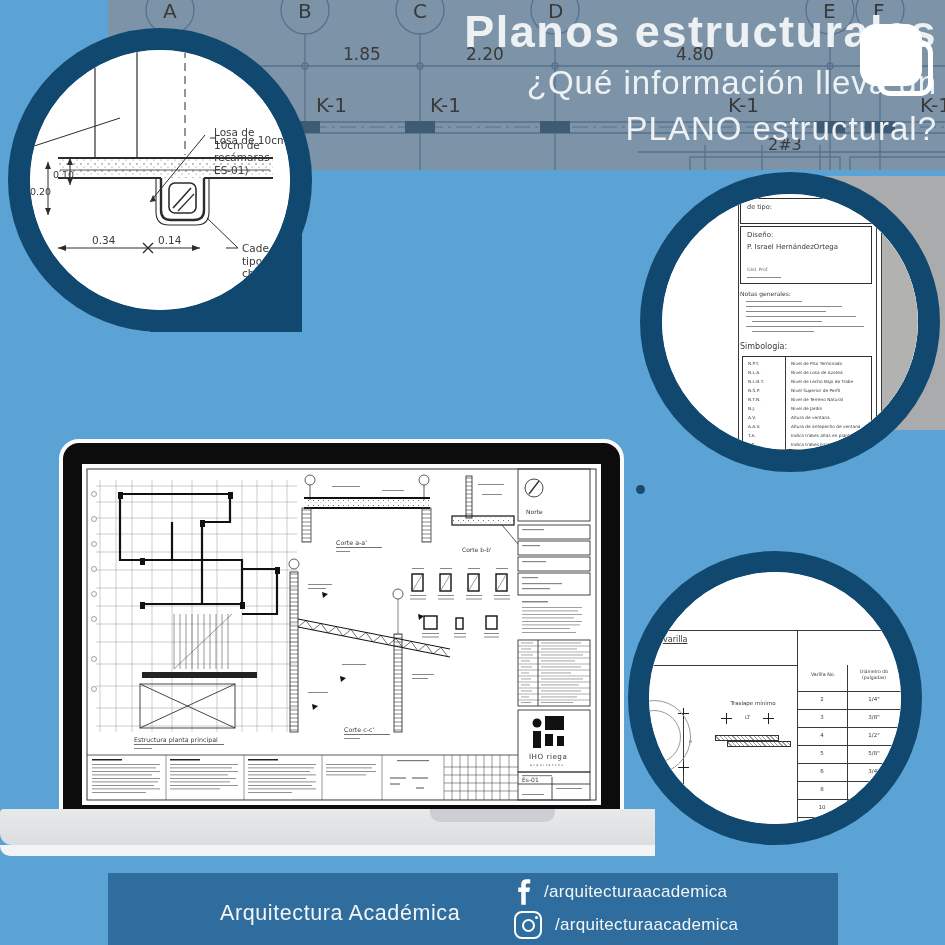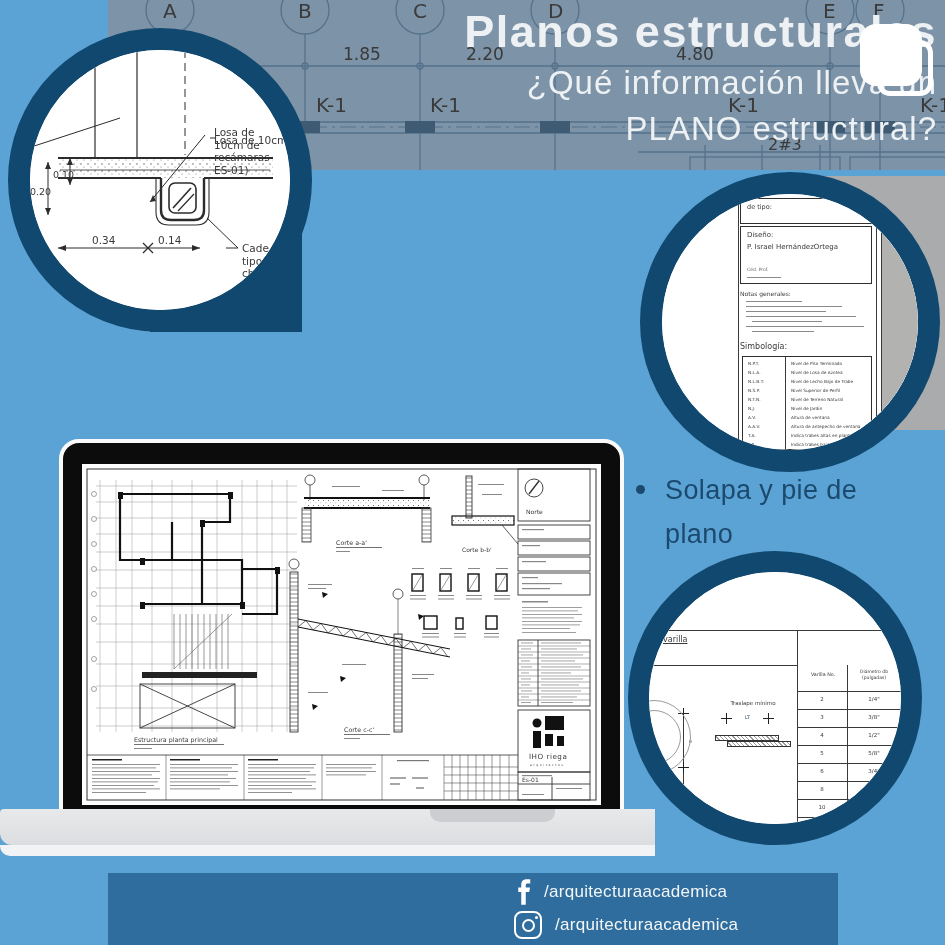--- a/index.html
+++ b/index.html
@@ -250,21 +250,20 @@
         <div class="dtext" style="left:5px;top:76px;font-size:4.3px;">T.A.</div>
         <div class="dtext" style="left:48px;top:76px;font-size:4.3px;">Indica trabes altas en planta</div>
         <div class="dtext" style="left:5px;top:85px;font-size:4.3px;">T.B.</div>
         <div class="dtext" style="left:48px;top:85px;font-size:4.3px;">Indica trabes bajas en planta</div>
       </div>
     </div>
   </div>
 
   <div class="bullet" style="left:636px;top:468px;width:280px;">
     <div class="dot"></div>
-    <div style="width:225px;">Solapa y pie de plano</div>
   </div>
 
   <div class="lap-bezel"></div>
   <div class="lap-screen">
     <svg width="519" height="341" viewBox="0 0 519 341">
       <defs>
         <pattern id="speck2" width="5" height="5" patternUnits="userSpaceOnUse">
           <circle cx="1.5" cy="1.5" r="0.5" fill="#444"></circle>
             <circle cx="3.8" cy="3.8" r="0.4" fill="#666"></circle>
         </pattern>
@@ -641,20 +640,21 @@
       <div class="plus" style="left:29px;top:136px;"></div>
       <div class="plus" style="left:29px;top:190px;"></div>
       <div class="dtext" style="left:40px;top:166px;font-size:5px;">e</div>
       <div class="arc" style="left:-22px;top:138px;width:52px;height:52px;"></div>
       <div class="arc" style="left:-32px;top:128px;width:72px;height:72px;"></div>
     </div>
   </div>
 
 
   <div class="footer">
+    <div class="brand">Arquitectura Académica</div>
     <div class="soc fb-row">
       <svg width="15" height="28" viewBox="0 0 20 36">
         <path d="M13 12V9c0-1.6.9-2.4 2.6-2.4H19V1h-5c-4.6 0-7 2.8-7 7.2V12H3v6h4v17h6V18h4.6l1.2-6H13z" fill="#fff"></path>
       </svg>
       <span>/arquitecturaacademica</span>
     </div>
     <div class="soc ig-row">
       <div class="ig-icon"></div>
       <span>/arquitecturaacademica</span>
     </div>

